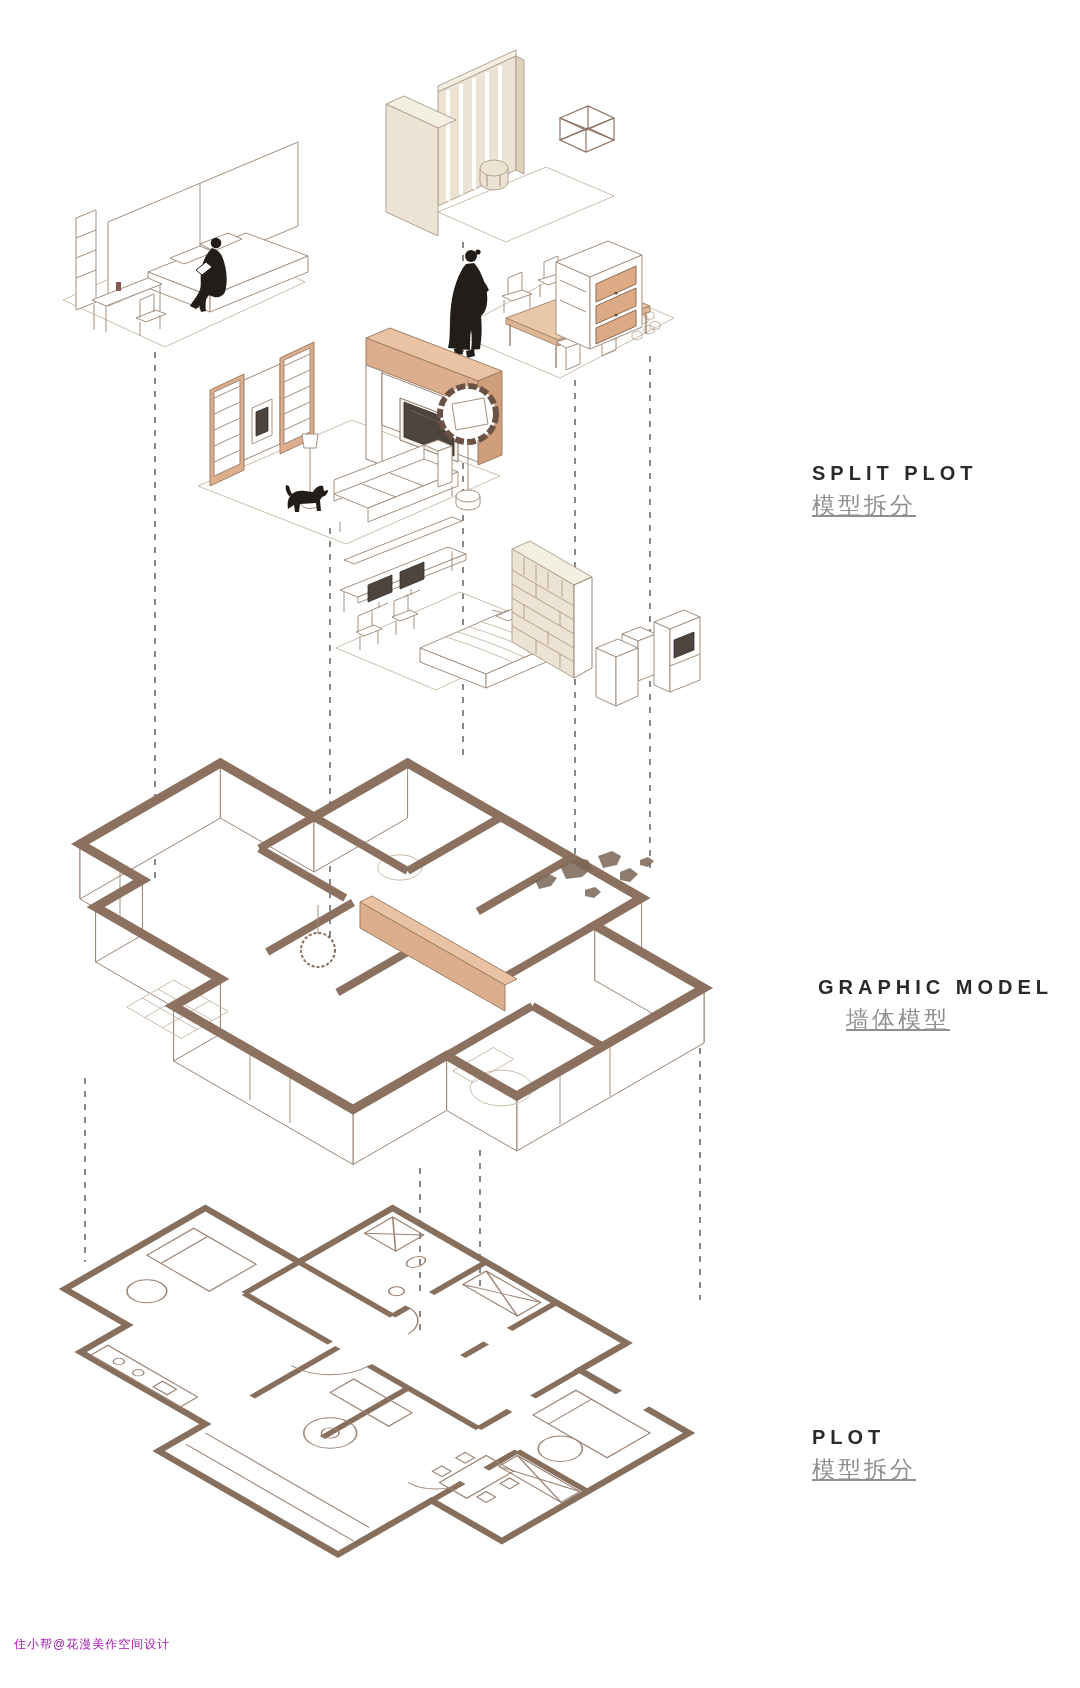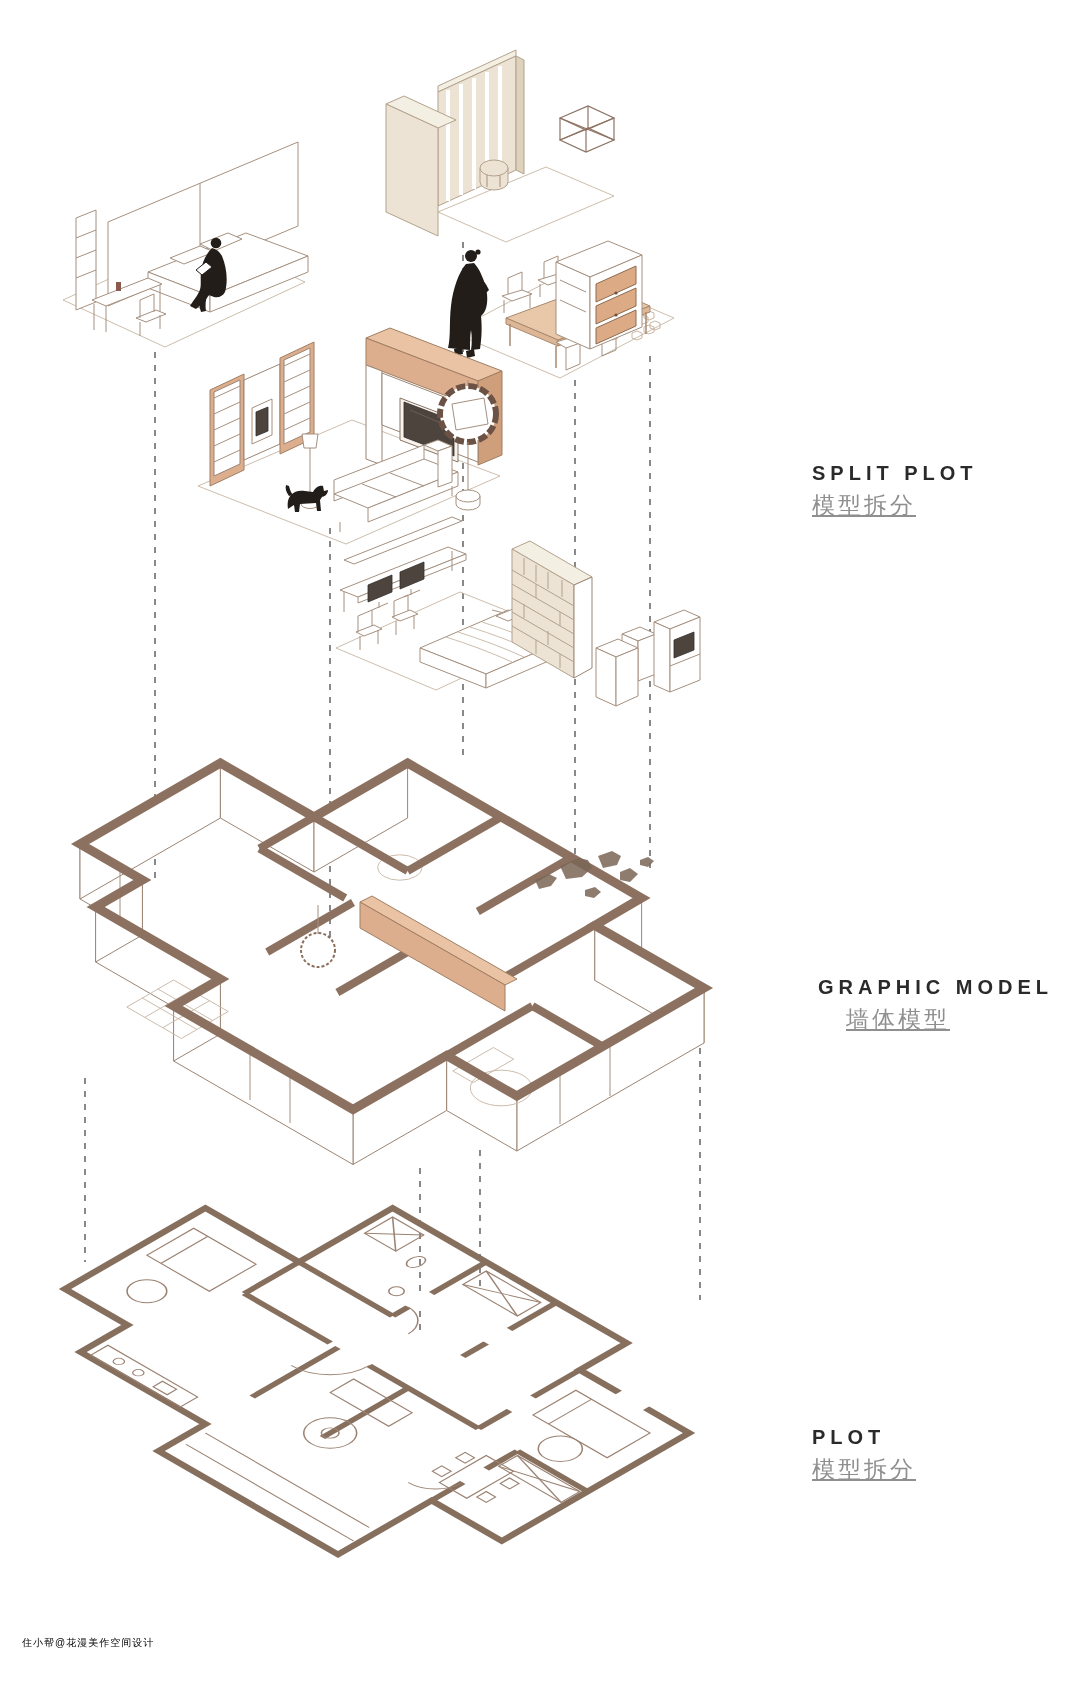--- a/index.html
+++ b/index.html
@@ -24,21 +24,21 @@
   .wline {stroke:#8d7160;stroke-width:8;fill:none;}
   .pwall {stroke:#876f5e;stroke-width:8;fill:none;stroke-linejoin:miter;}
   .pline {stroke:#876f5e;stroke-width:7;fill:none;}
   .pfurn {stroke:#9b8272;stroke-width:1.4;fill:none;}
   .gap   {stroke:#ffffff;stroke-width:10;fill:none;}
   .map   {fill:#7b6656;stroke:none;}
   .brick {stroke:#b3a28d;stroke-width:1;fill:none;}
   
   .label-en{position:absolute;font-weight:600;font-size:20px;letter-spacing:5px;color:#2a2a2a;white-space:nowrap;}
   .label-zh{position:absolute;font-weight:400;font-size:23px;letter-spacing:3px;color:#8f8f8f;white-space:nowrap;text-decoration:underline;}
-  .watermark{position:absolute;left:22px;top:1636px;font-size:10px;letter-spacing:1px;color:#000000;}
+  .watermark{position:absolute;left:14px;top:1636px;font-size:12px;letter-spacing:1px;color:#a21caf;}
 </style>
 </head>
 <body>
 
 <div class="stage">
 
 <svg width="1080" height="1688" viewBox="0 0 1080 1688">
 
   <g>
     <line class="dash" x1="155" y1="352" x2="155" y2="880"></line>

